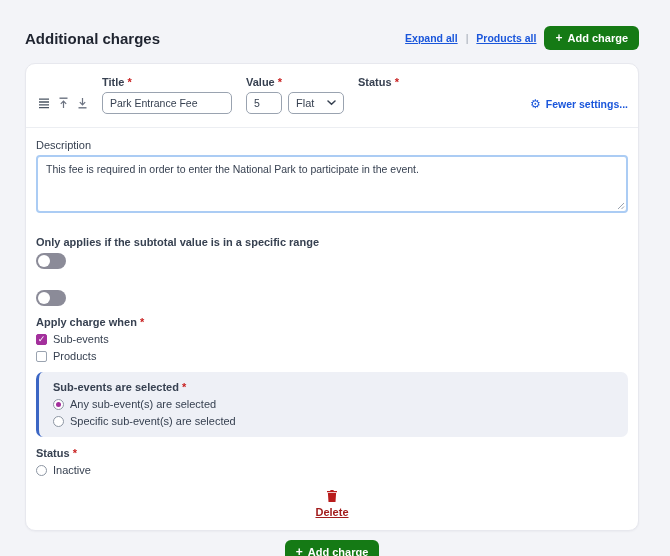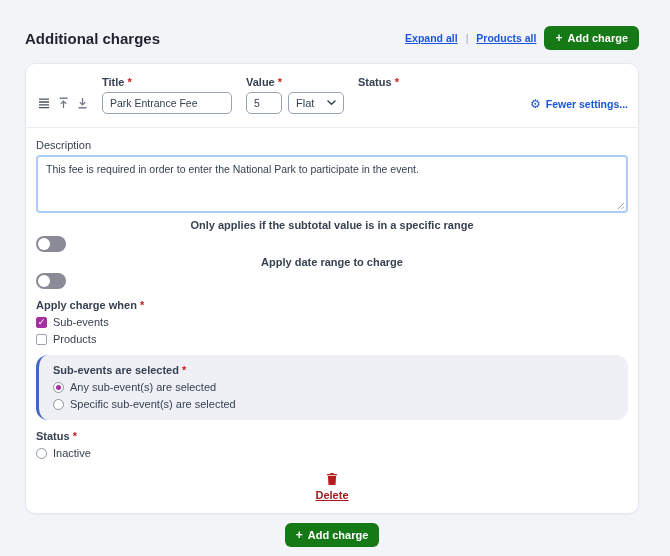--- a/index.html
+++ b/index.html
@@ -74,21 +74,21 @@
   .card-body { padding:11px 10px 12px 10px; }
   .desc-label { font-weight:400; margin-bottom:4px; }
   .desc-wrap { position:relative; }
   .desc-textarea {
     width:100%; height:58px; border:2px solid #abccf4; border-radius:4px;
     font-size:10.5px; color:#374151; padding:5px 8px; resize:none;
     font-family:"Liberation Sans","DejaVu Sans",sans-serif; line-height:1.45;
   }
   .resize-handle { position:absolute; right:3px; bottom:5px; }
 
-  .toggle-block { margin-top:4px;text-align:center; }
+  .toggle-block { margin-top:21px; }
   .toggle-label { font-weight:700; }
   .toggle {
     margin-top:5px; width:30px; height:16px; border-radius:8px;
     background:#8b8b98; position:relative; cursor:pointer;
   }
   .toggle .knob {
     position:absolute; left:2px; top:2px; width:12px; height:12px;
     border-radius:50%; background:#fff;
   }
 
@@ -101,21 +101,21 @@
   }
   .checkbox.checked { background:#a3309c; border-color:#a3309c; }
   .radio {
     width:11px; height:11px; border:1px solid #8d96a3; border-radius:50%;
     background:#fff; display:flex; align-items:center; justify-content:center;
   }
   .radio.selected .dot { width:5px; height:5px; border-radius:50%; background:#a3309c; }
 
   .sub-panel {
     margin-top:10px; background:#eef0f6; border-left:3px solid #3b66c4;
-    border-radius:12px; padding:9px 14px 10px 14px;
+    border-radius:7px; padding:9px 14px 10px 14px;
   }
   .panel-label { font-weight:700; }
 
   .delete-row {
     margin-top:14px; display:flex; justify-content:center; align-items:center; gap:4px;
   }
   .delete-link {
     color:#a21c1c; font-weight:700; text-decoration:underline; cursor:pointer; font-size:11px;
     display:flex; align-items:center; gap:4px;flex-direction:column;
   }
@@ -211,21 +211,20 @@
       </div>
 
       <div class="toggle-block">
         <div class="toggle-label">Only applies if the subtotal value is in a specific range</div>
         <div class="toggle">
             <span class="knob"></span>
           </div>
       </div>
 
       <div class="toggle-block">
-        <div class="toggle-label">Apply date range to charge</div>
         <div class="toggle">
             <span class="knob"></span>
           </div>
       </div>
 
       <div class="section">
         <div class="field-label">
           <span>Apply charge when</span>
           <span class="req">*</span>
         </div>

